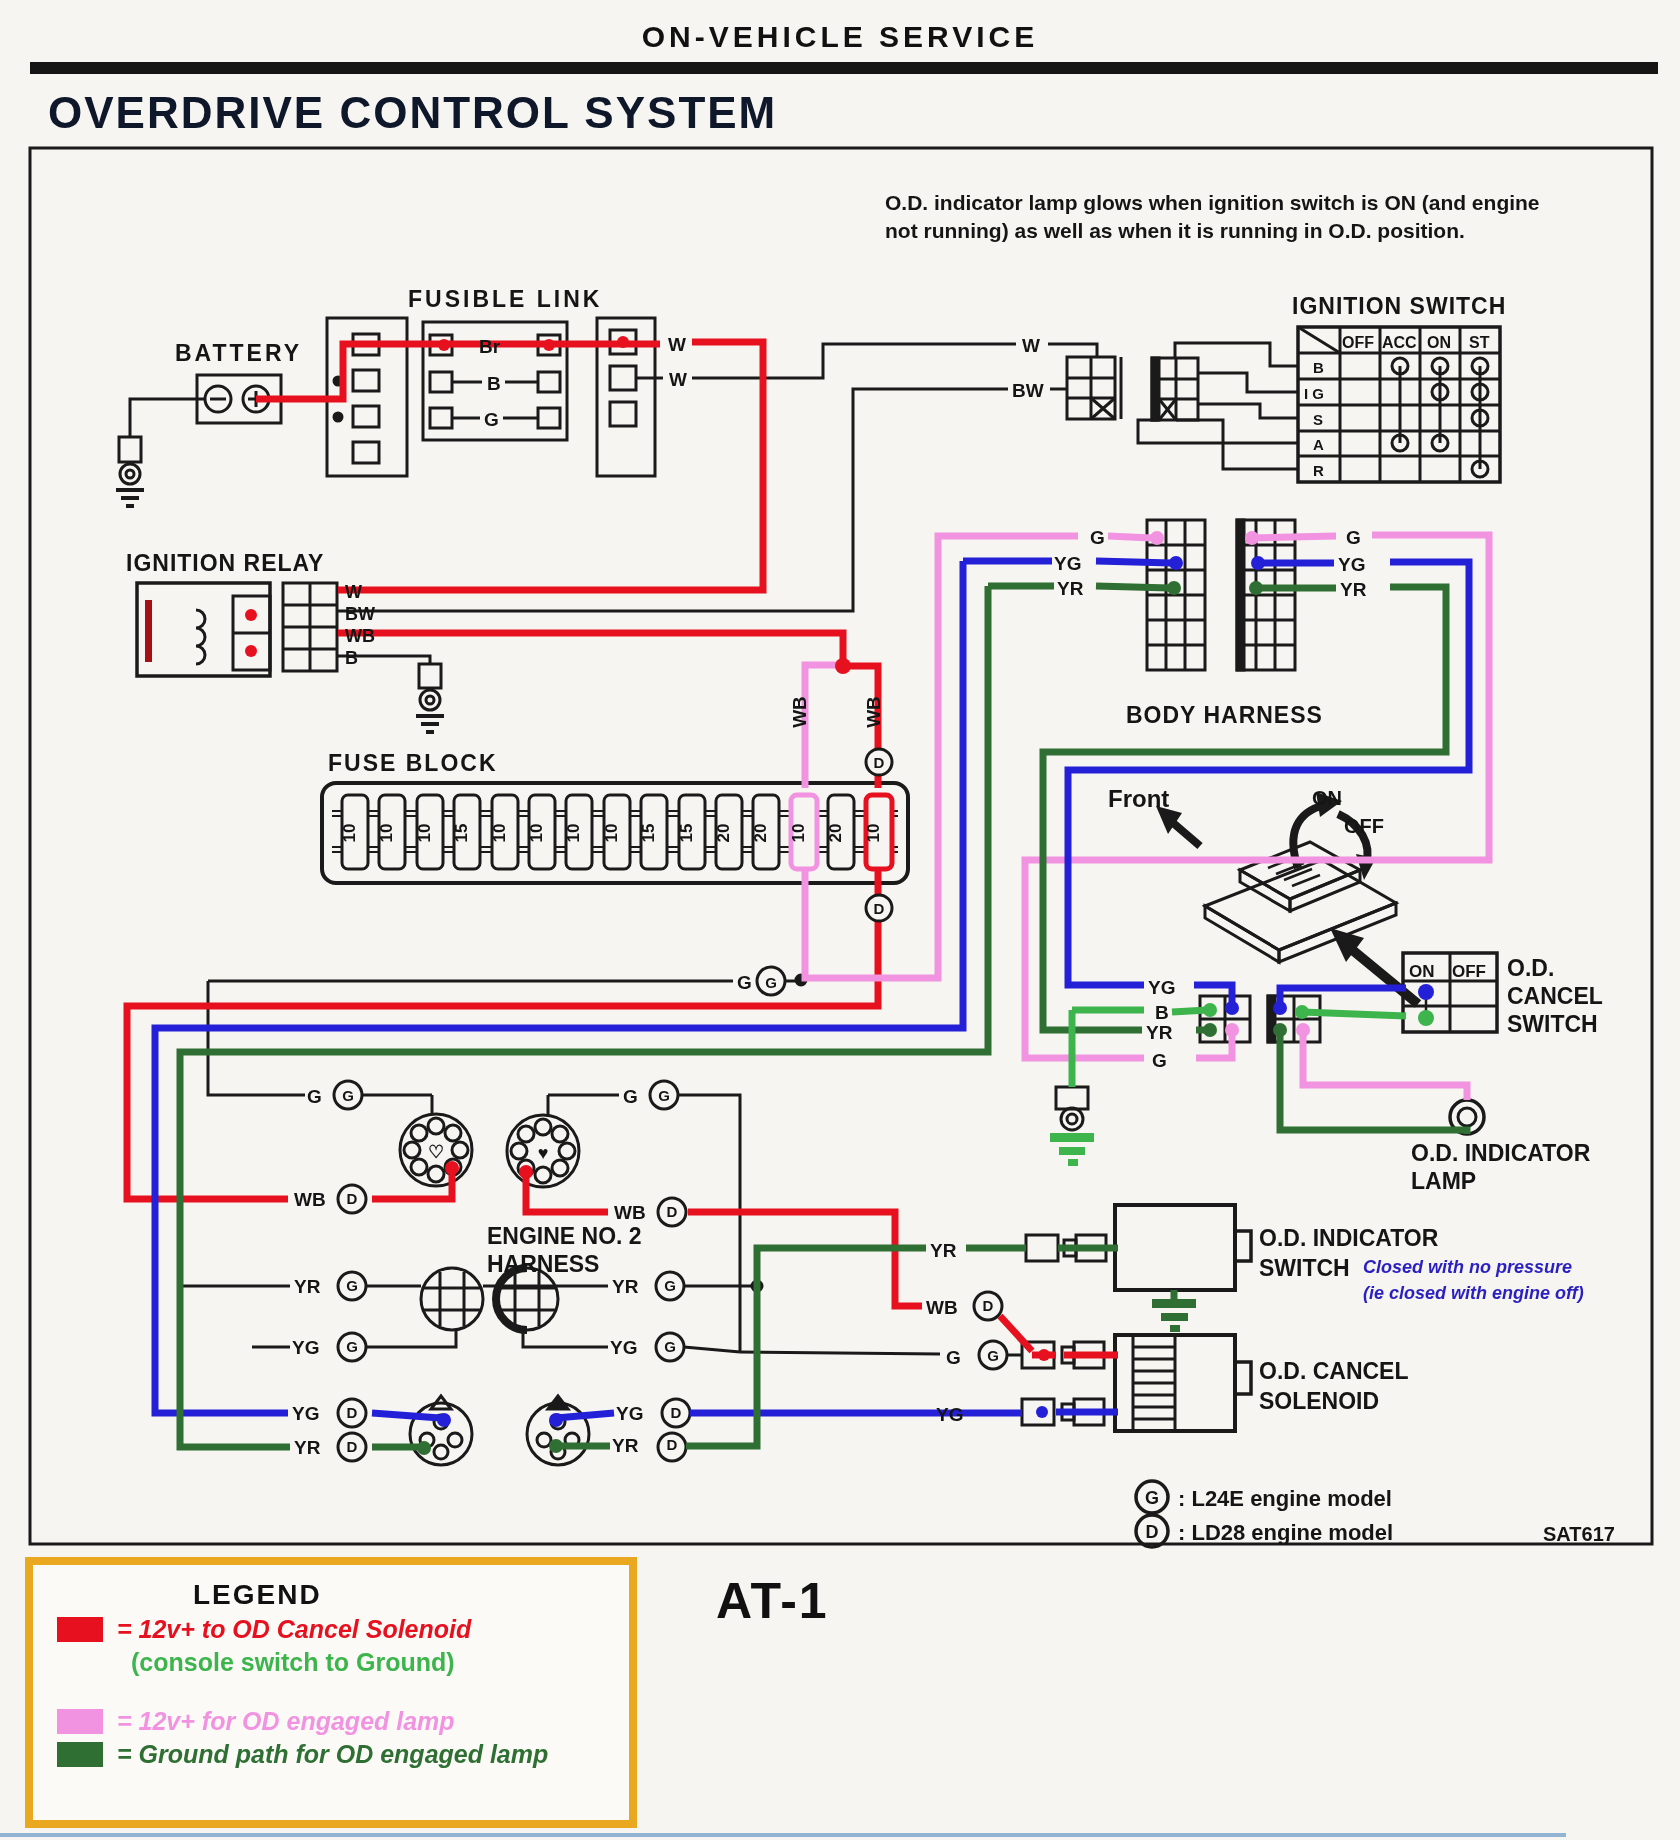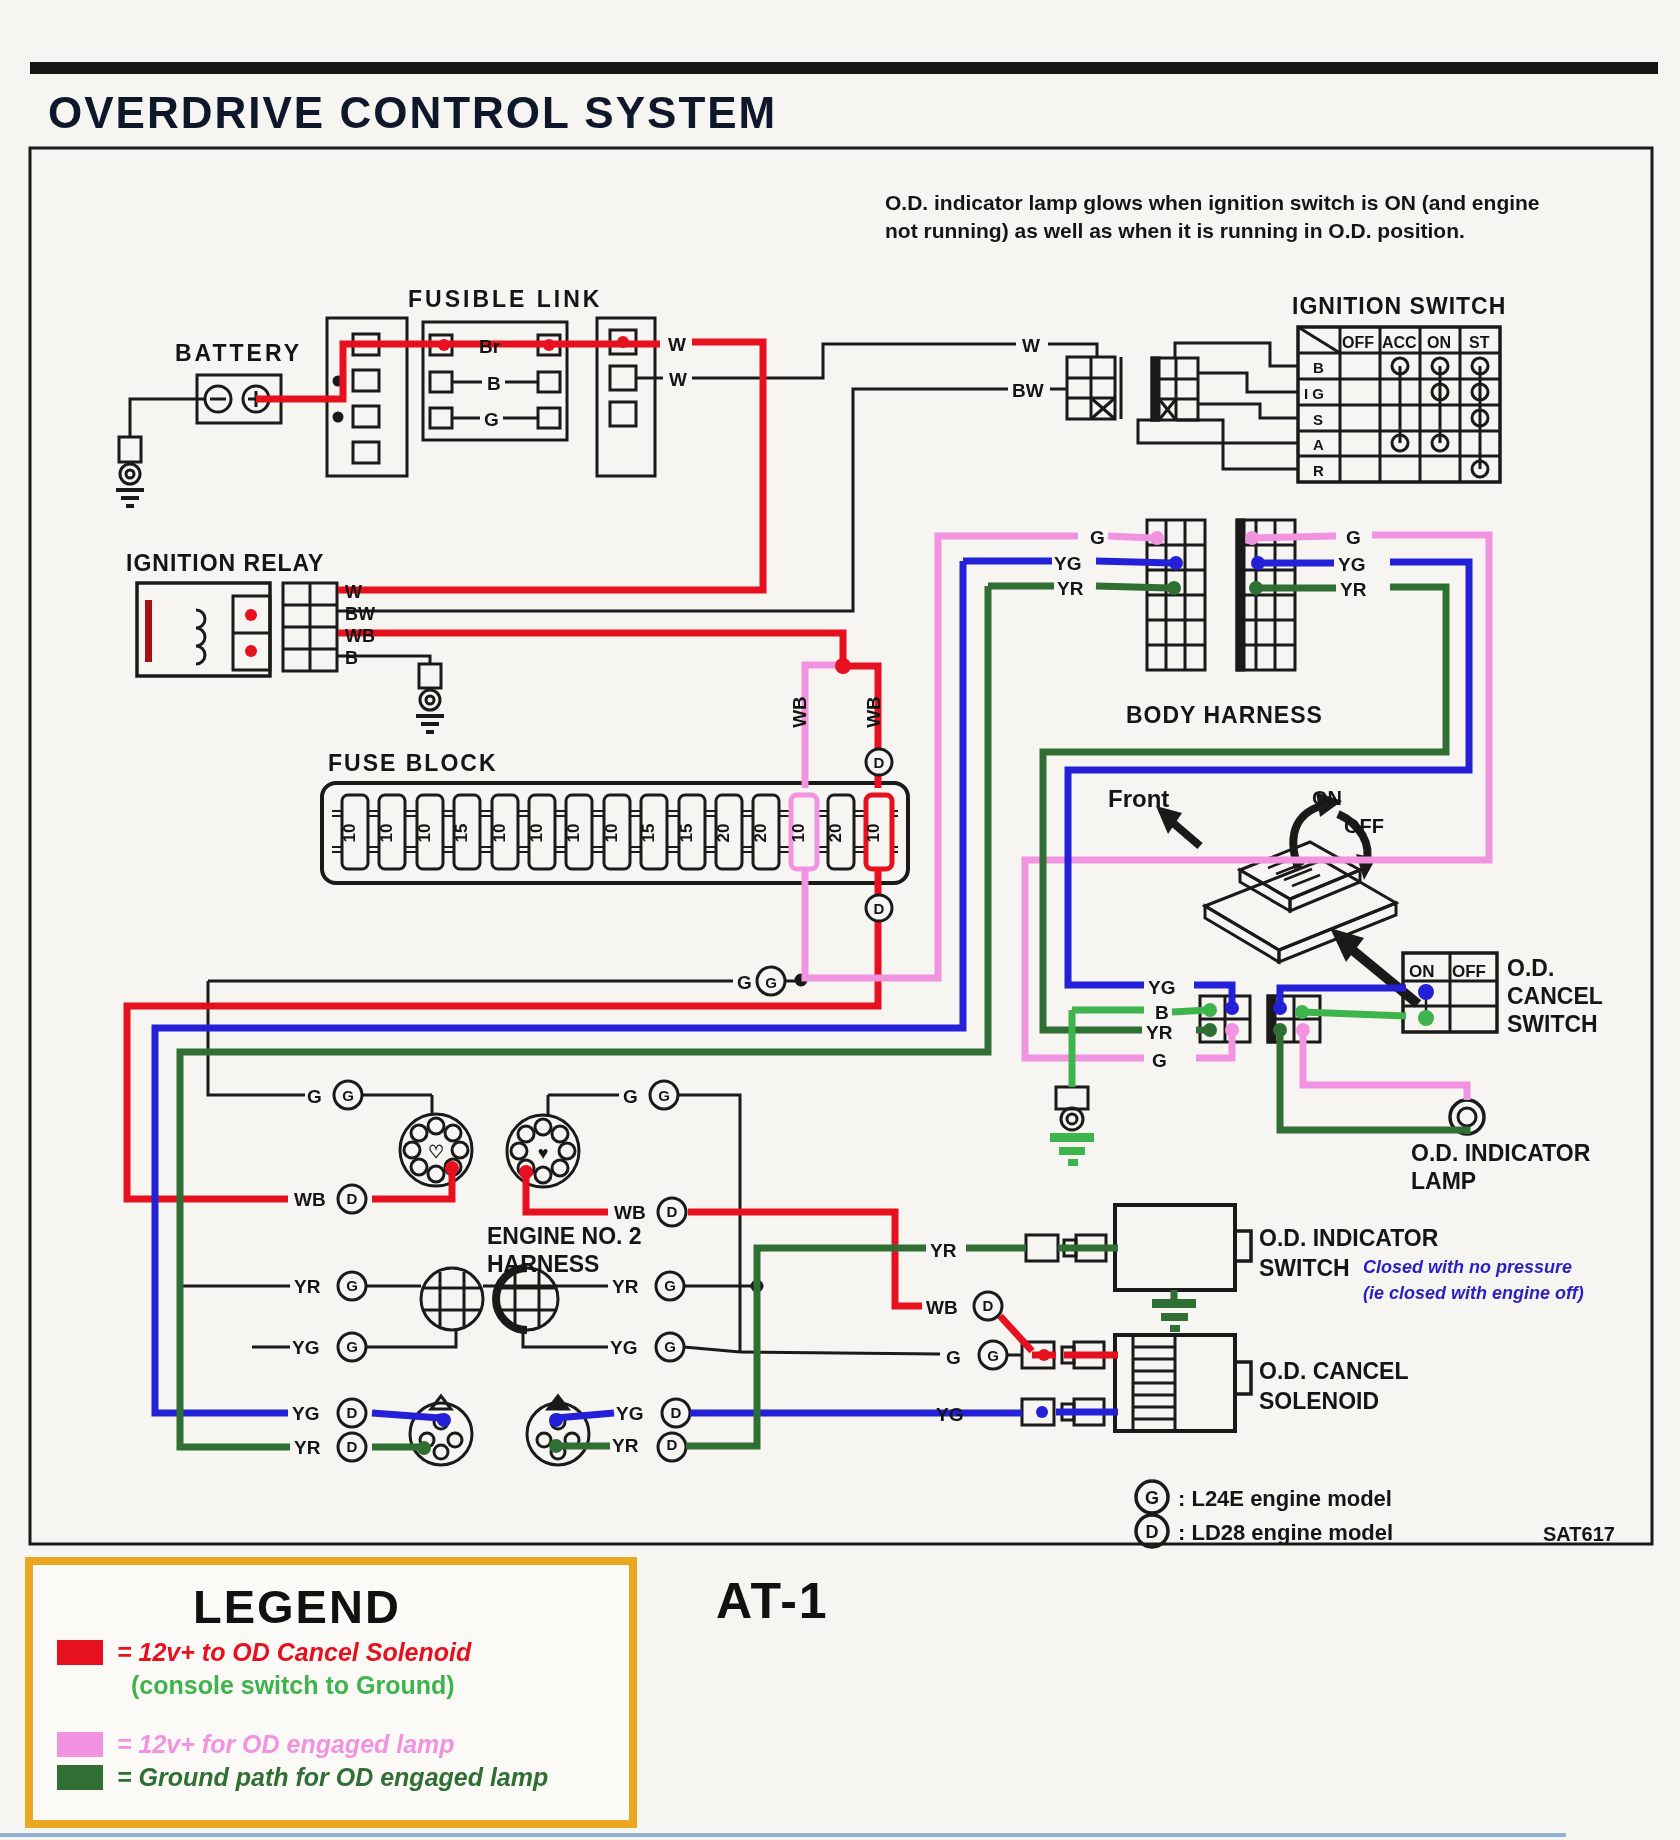--- a/index.html
+++ b/index.html
@@ -14,39 +14,40 @@
   .wire{fill:none;stroke-linecap:butt;stroke-linejoin:miter;}
   .w-red{stroke:var(--red);stroke-width:7;}
   .w-pink{stroke:var(--pink);stroke-width:7;}
   .w-blue{stroke:var(--blue);stroke-width:7;}
   .w-dgreen{stroke:var(--dgreen);stroke-width:7;}
   .w-lgreen{stroke:var(--lgreen);stroke-width:7;}
   .d-red{fill:var(--red);}.d-pink{fill:var(--pink);}.d-blue{fill:var(--blue);}
   .d-dgreen{fill:var(--dgreen);}.d-lgreen{fill:var(--lgreen);}
   #legend{position:absolute;left:25px;top:1557px;width:596px;height:255px;border:8px solid var(--amber);
           background:#fbfaf7;padding:0;}
-  #legend .lg-title{font-size:47px;font-weight:bold;color:#111;margin:14px 0 2px 160px;letter-spacing:2px;}
+  #legend .lg-title{font-size:28px;font-weight:bold;color:#111;margin:14px 0 2px 160px;letter-spacing:2px;}
   .lg-row{display:flex;align-items:center;margin:4px 0 4px 24px;}
   .lg-sw{width:46px;height:25px;margin-right:14px;flex:0 0 auto;}
   .lg-tx{font-size:25px;font-weight:bold;white-space:nowrap;font-style:italic;}
   .lg-cont{margin:0 14px 0 98px;font-size:25px;font-weight:bold;}
   .sw-red{background:var(--red);}.sw-blue{background:var(--blue);}.sw-lgreen{background:var(--lgreen);}
   .sw-pink{background:var(--pink);}.sw-dgreen{background:var(--dgreen);}
   .tx-red{color:var(--red);}.tx-blue{color:var(--blue);}.tx-lgreen{color:var(--lgreen);}
   .tx-pink{color:var(--pink);}.tx-dgreen{color:var(--dgreen);}
   #at13{position:absolute;left:716px;top:1572px;font-size:50px;font-weight:bold;letter-spacing:2px;color:#111;}
   #watermark{position:absolute;left:26px;top:1868px;font-size:37px;font-weight:bold;color:var(--wmark);opacity:0.85;letter-spacing:1px;}
   #bluestrip{position:absolute;left:0;top:1833px;width:1566px;height:4px;background:#7aa2cc;opacity:.8;}
   .gap4{height:26px;}
 </style>
 </head>
 <body>
 
 <div id="page">
 
+  <div class="ttl">ON-VEHICLE SERVICE</div>
   <div class="rule"></div>
   <div class="sect">OVERDRIVE CONTROL SYSTEM</div>
 
   <svg width="1680" height="1840" viewBox="0 0 1680 1840">
 
     <rect x="30" y="148" width="1622" height="1396" class="blk" stroke-width="3"></rect>
 
     <g class="blk" stroke-width="3">
 
       <rect x="197" y="375" width="84" height="48"></rect>

